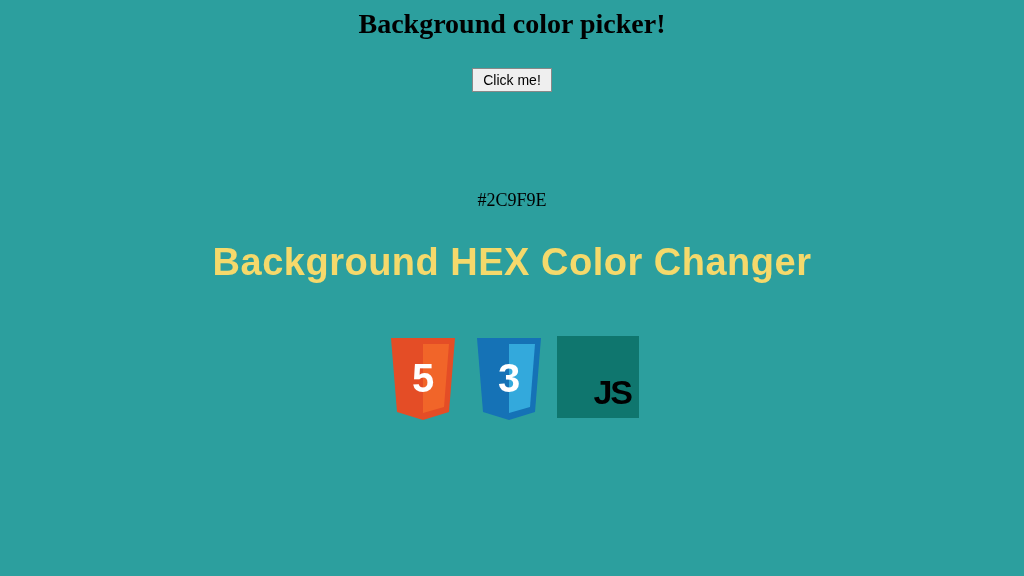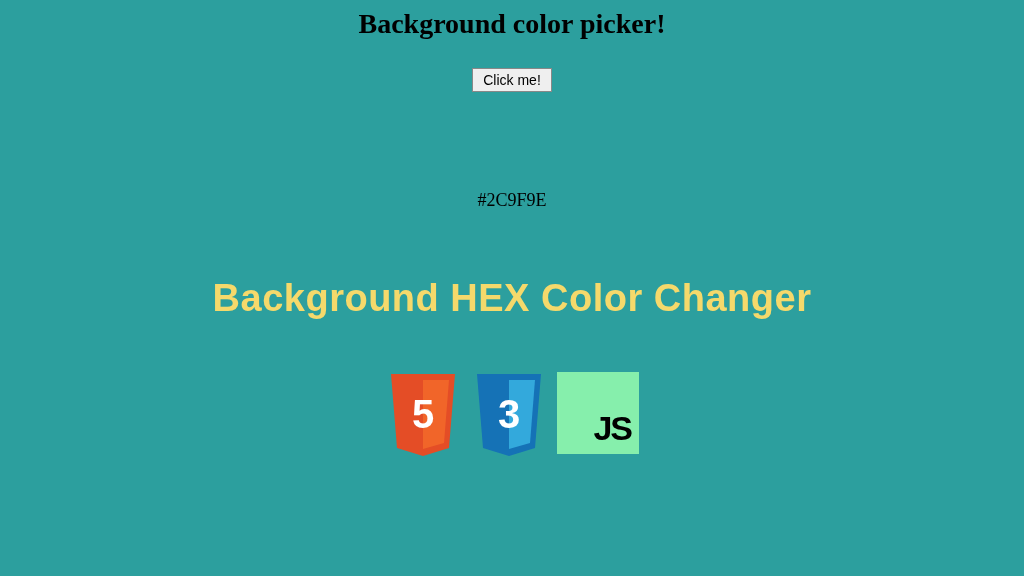--- a/index.html
+++ b/index.html
@@ -35,21 +35,21 @@
       cursor: pointer;
     }
     .hex-display {
       margin-top: 98px;
       font-size: 18px;
       font-weight: normal;
       color: #000;
       font-family: 'Times New Roman', serif;
     }
     .headline {
-      margin-top: 62px;
+      margin-top: 26px;
       text-align: center;
       color: #F5D96B;
       font-weight: 800;
       font-size: 38px;
       line-height: 1.35;
       font-family: 'Segoe UI', Tahoma, Geneva, Verdana, sans-serif;
       letter-spacing: 0.5px;
     }
     .logos {
       margin-top: 48px;
@@ -60,21 +60,21 @@
     .logo-box {
       width: 76px;
       height: 88px;
       display: flex;
       align-items: center;
       justify-content: center;
     }
     .js-logo {
       width: 82px;
       height: 82px;
-      background: #86efac;
+      background: #0f766e;
       display: flex;
       align-items: flex-end;
       justify-content: flex-end;
       padding: 6px 8px;
     }
     .js-text {
       font-family: Arial, sans-serif;
       font-weight: 900;
       font-size: 34px;
       color: #000;

